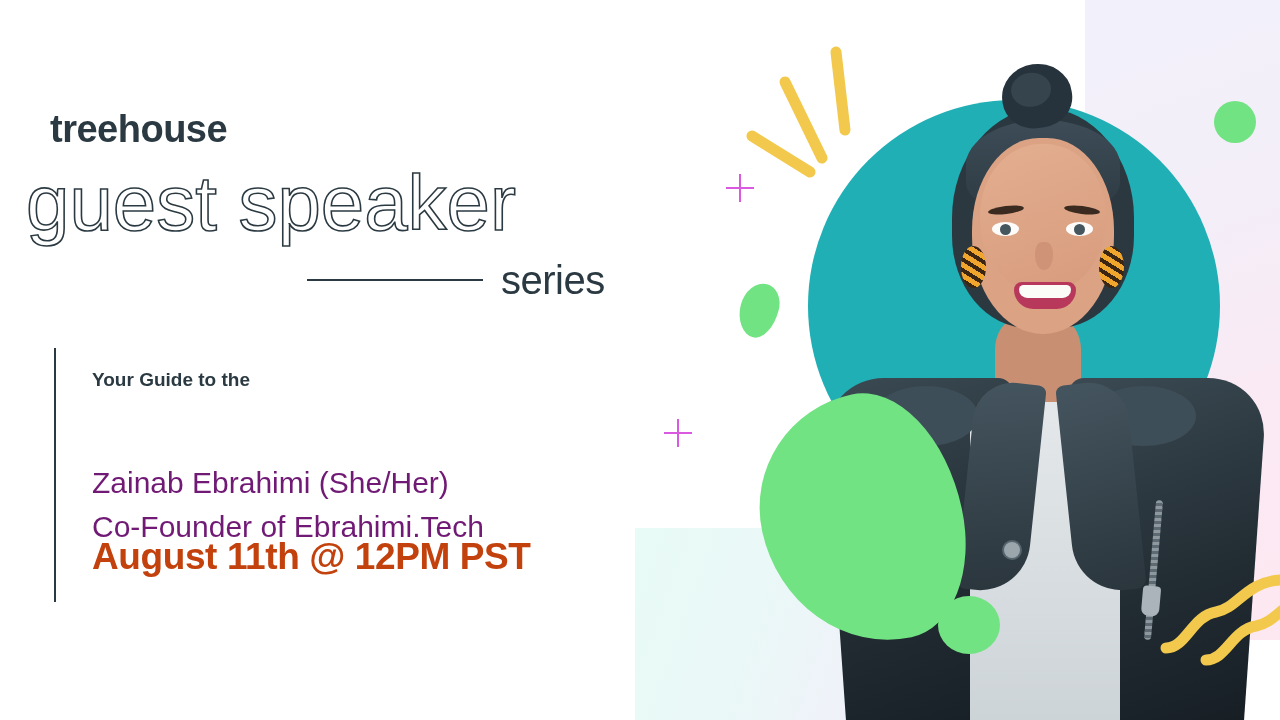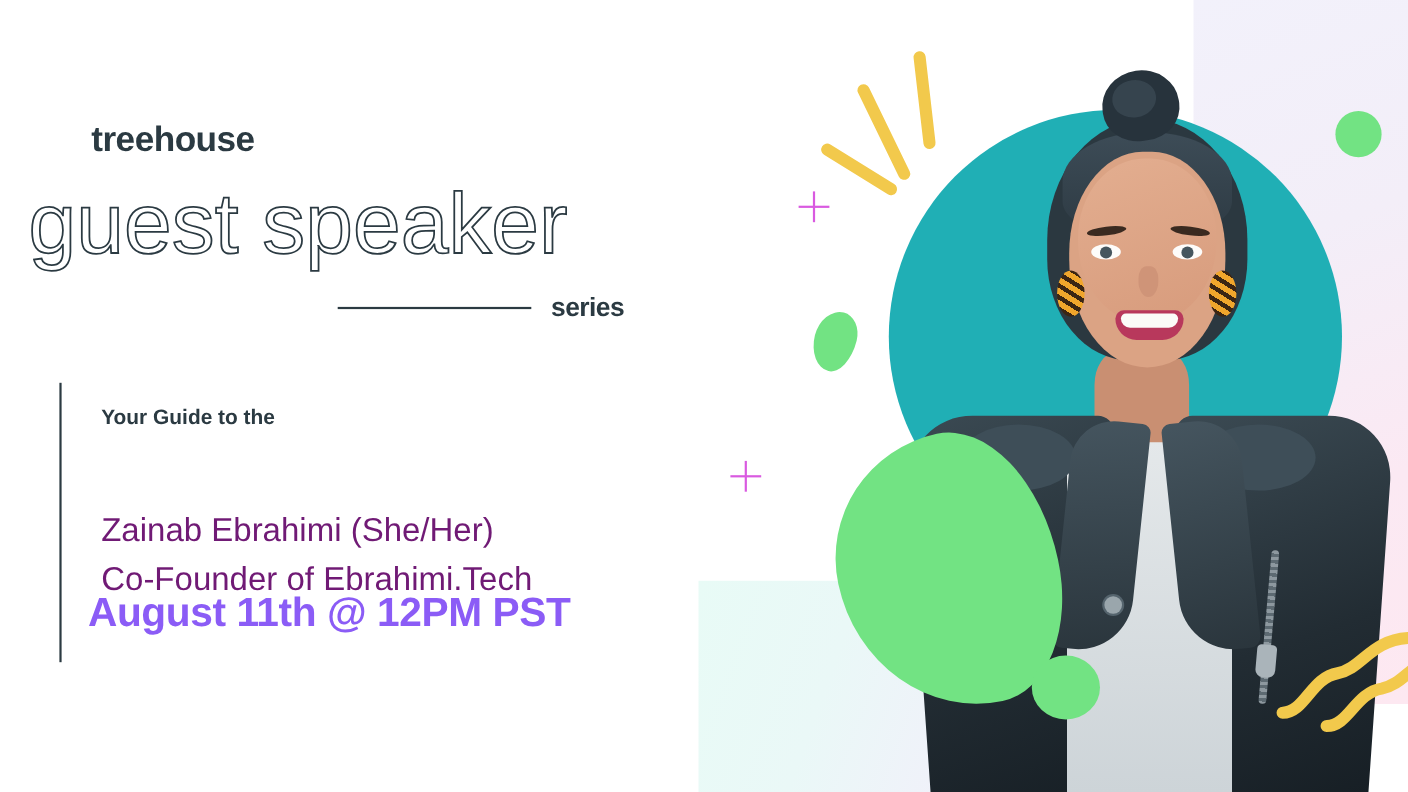--- a/index.html
+++ b/index.html
@@ -196,63 +196,62 @@
   .plus-2 { left:664px; top:419px; width:28px; height:28px; }
 
   
   .text-col {
     position:absolute; left:0; top:0;
     width:660px; height:720px;
     z-index:7;
   }
   .brand {
     position:absolute; left:50px; top:108px;
-    font-size:32px; font-weight:700; letter-spacing:-0.5px;
+    font-size:38px; font-weight:700; letter-spacing:-0.5px;
     color:#2b3a42;
-    margin-left:33px;
   }
   .headline-outline {
     position:absolute; left:26px; top:158px;
     font-size:78px; font-weight:400; letter-spacing:0px;
     color:transparent;
     -webkit-text-stroke:1.6px #2b3a42;
     white-space:nowrap;
   }
   .series-row {
     position:absolute; left:307px; top:252px;
     width:320px; height:56px;
     display:flex; align-items:center; gap:18px;
   }
   .series-rule {
     width:176px; height:2px; background:#2b3a42; flex:none;
   }
   .series-word {
-    font-size:24px; font-weight:700; color:#2b3a42; letter-spacing:-0.5px;
+    font-size:40px; font-weight:400; color:#2b3a42; letter-spacing:-0.5px;
   }
 
   .vrule {
     position:absolute; left:54px; top:348px;
     width:2px; height:254px; background:#2b3a42;
   }
 
   .talk-title {
     position:absolute; left:92px; top:368px;
     width:430px;
     font-size:19px; font-weight:600; line-height:1.31;
     color:#2b3a42;
   }
   .speaker-lines {
     position:absolute; left:92px; top:461px;
     font-size:30px; font-weight:400; line-height:1.45;
     color:#701a75;
   }
   .datetime {
-    position:absolute; left:80px; top:536px;
+    position:absolute; left:92px; top:536px;
     font-size:37px; font-weight:700; letter-spacing:-0.4px;
-    color:#8b5cf6;
+    color:#c2410c;
     white-space:nowrap;
   }
 </style>
 </head>
 <body>
 
 <div class="slide">
 
   <div class="panel-topright"></div>
   <div class="panel-bottomleft"></div>

